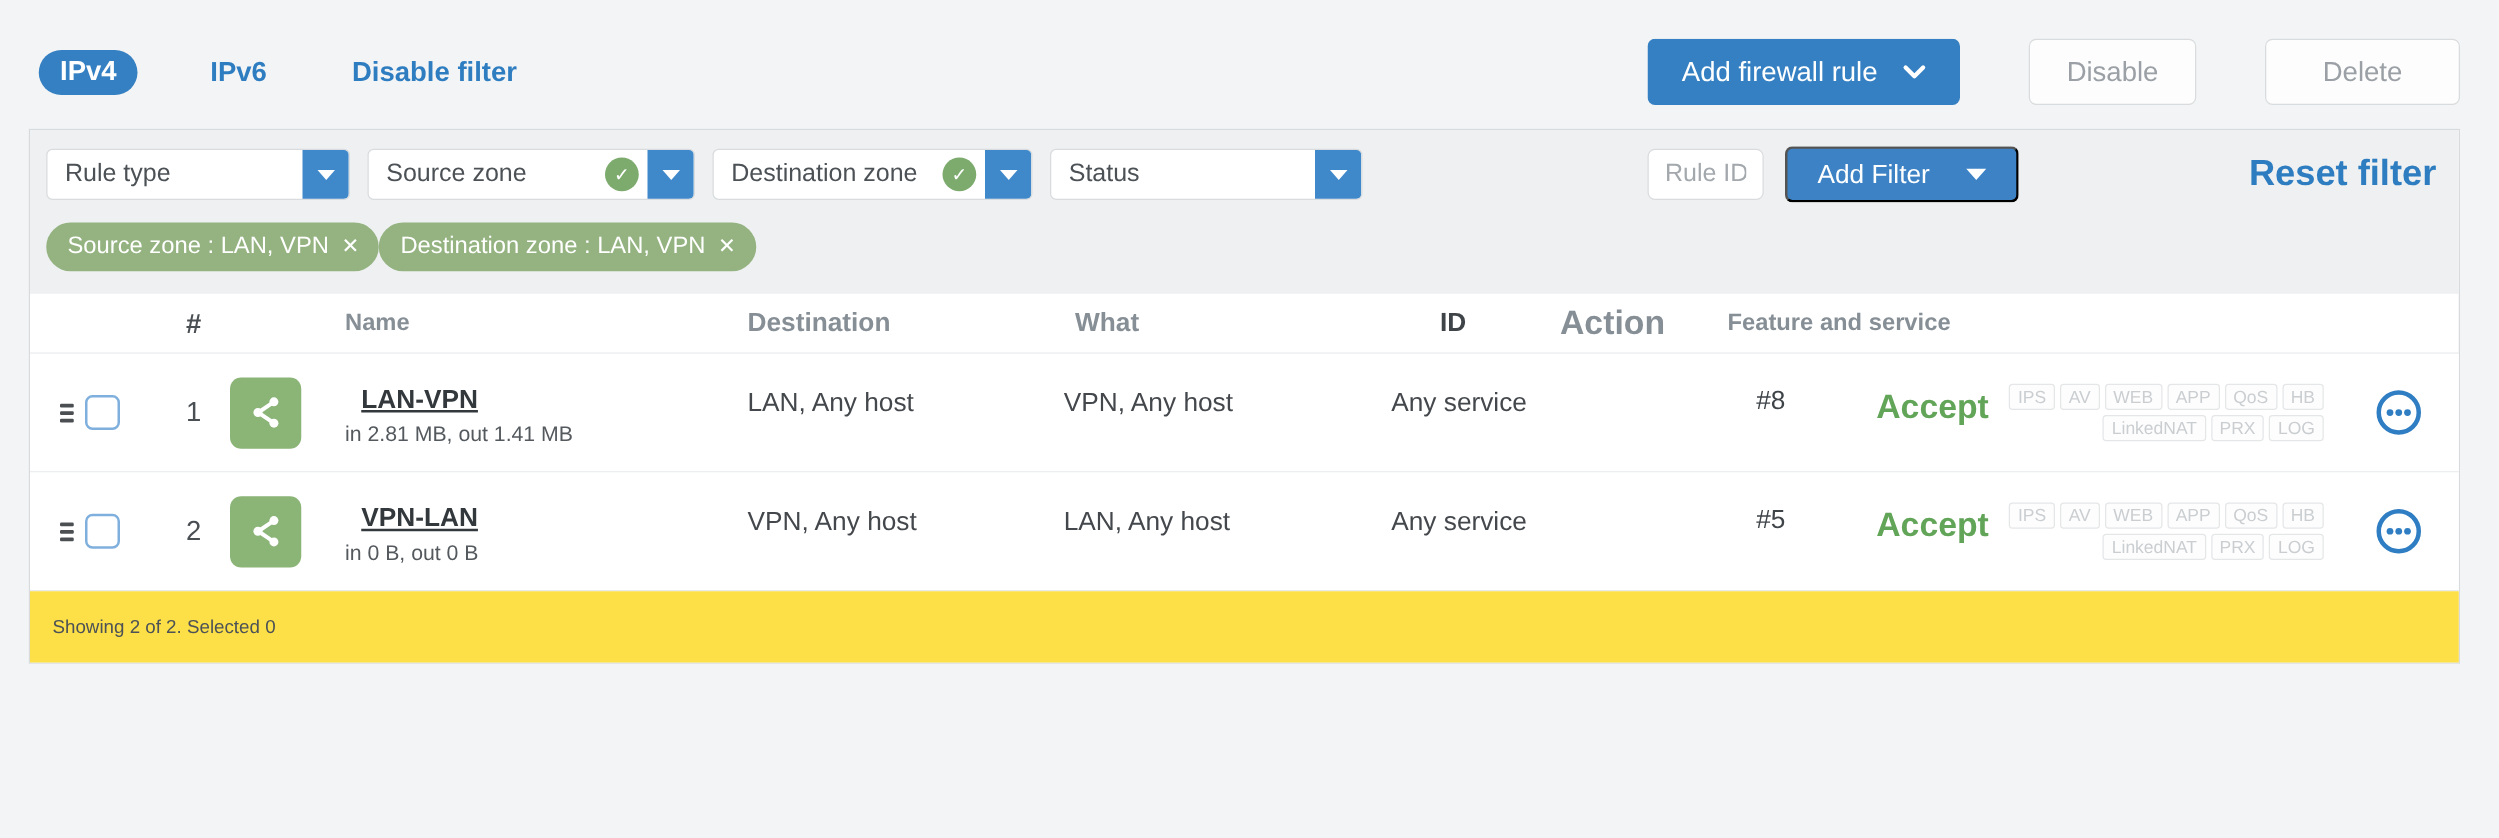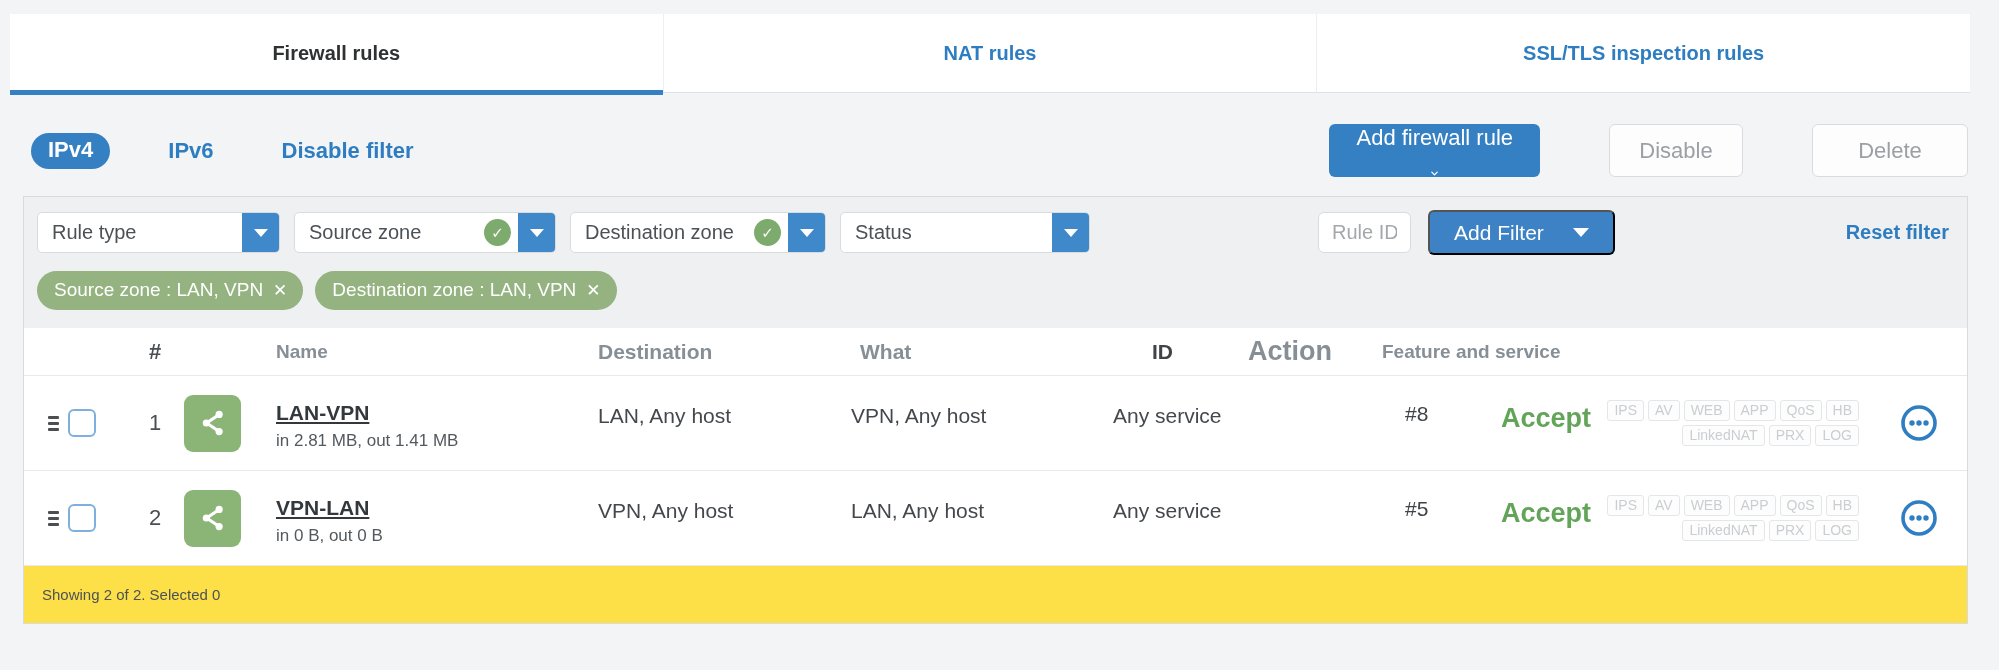--- a/index.html
+++ b/index.html
@@ -76,34 +76,33 @@
   .toolbar .spacer { flex: 1; }
   .btn {
     height: 53px;
     border-radius: 6px;
     font-size: 22px;
     display: inline-flex;
     align-items: center;
     justify-content: center;
     cursor: pointer;
     border: 1px solid transparent;
-    flex-direction: column;
   }
   .btn-primary {
     background: #3580c2;
     color: #fff;
     padding: 0 26px;
     gap: 20px;
     font-weight: 500;
   }
   .btn-ghost {
     background: #fdfdfd;
     border: 1px solid #d9dcde;
     color: #9aa0a5;
-    margin-left: 44px;
+    margin-left: 30px;
   }
   .btn-disable { width: 134px; }
   .btn-delete  { width: 156px; }
 
   
   .panel {
     margin: 19px 31px 0 23px;
     background: #fff;
     border: 1px solid #d8dbdd;
   }
@@ -180,25 +179,25 @@
     gap: 29px;
     padding: 0 24px;
     margin-left: 17px;
     cursor: pointer;
   }
   .btn-filter .tri-down { border-left-width:8px; border-right-width:8px; border-top-width:9px; }
   .reset {
     margin-left: auto;
     margin-right: 4px;
     color: #2e7dc1;
-    font-size: 20px;
-    font-weight: 700;
-    cursor: pointer;
-  }
-  .chips-row { display: flex; gap: 12px; margin: 16px 0 6px 0; align-items: flex-end; }
+    font-size: 29px;
+    font-weight: 700;
+    cursor: pointer;
+  }
+  .chips-row { display: flex; gap: 0; margin: 16px 0 6px 0; align-items: flex-end; }
   .chip {
     background: #94b380;
     color: #fff;
     border-radius: 20px;
     font-size: 19px;
     padding: 8px 16px 9px 17px;
     display: inline-flex;
     align-items: center;
     gap: 10px;
     cursor: pointer;
@@ -249,21 +248,21 @@
     cursor:pointer;
   }
   .rule-icon {
     width:57px; height:57px;
     border-radius:9px;
     background:#8bb477;
     display:flex; align-items:center; justify-content:center;
   }
   .name-link {
     font-size:21px; font-weight:700; color:#33383c;
-    text-decoration:underline; cursor:pointer; display:inline-block;
+    text-decoration:underline; cursor:pointer; display:inline-block;margin-left:13px;
   }
   .traffic { font-size:17px; color:#54595e; margin-top:6px; }
 
   .badges { display:flex; flex-direction:column; align-items:flex-end; gap:4px; }
   .badge-line { display:flex; gap:4px; }
   .badge {
     border:1px solid #e4e6e7;
     color:#caced1;
     background:#fdfdfd;
     font-size:14px;
@@ -281,31 +280,20 @@
     padding-left:18px;
     font-size:15px;
     color:#4d5257;
   }
 </style>
 </head>
 <body>
 
 <div class="page">
 
-  <div class="tabbar">
-    <div class="tab active">
-      <span>Firewall rules</span>
-    </div>
-    <div class="tab">
-      <span>NAT rules</span>
-    </div>
-    <div class="tab">
-      <span>SSL/TLS inspection rules</span>
-    </div>
-  </div>
 
   <div class="toolbar">
     <span class="pill">IPv4</span>
     <span class="ipv6">IPv6</span>
     <span class="linkbtn">Disable filter</span>
     <span class="spacer"></span>
     <button class="btn btn-primary">
       <span>Add firewall rule</span>
       <svg width="19" height="13" viewBox="0 0 19 13">
         <polyline points="2.5,3 9.5,10 16.5,3" fill="none" stroke="#ffffff" stroke-width="3.4" stroke-linecap="round" stroke-linejoin="round"></polyline>

